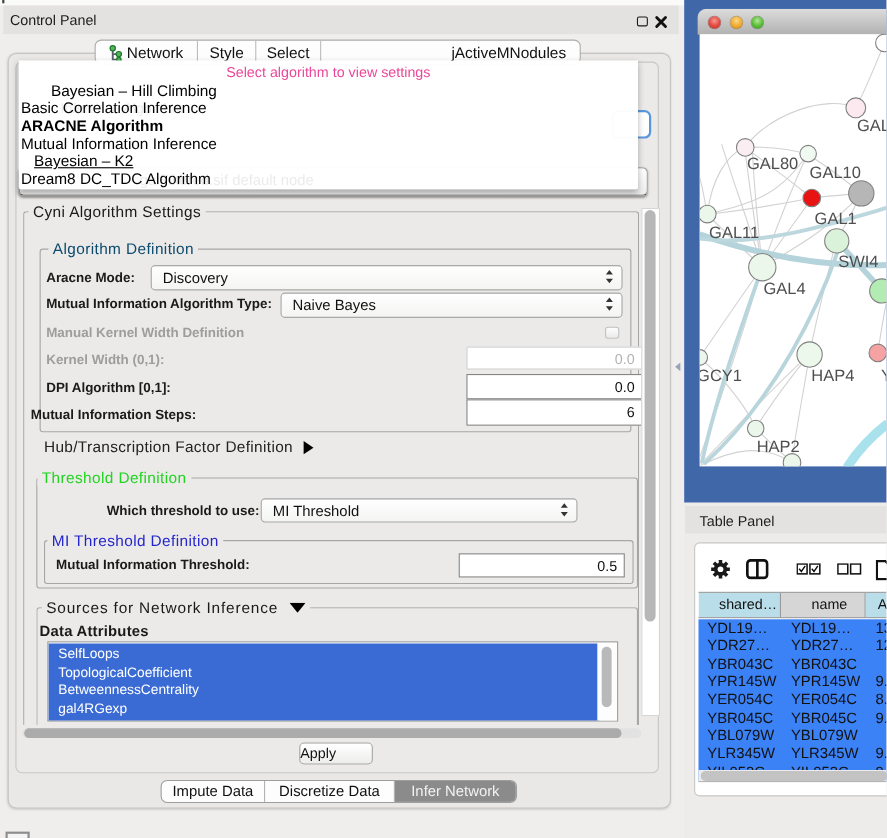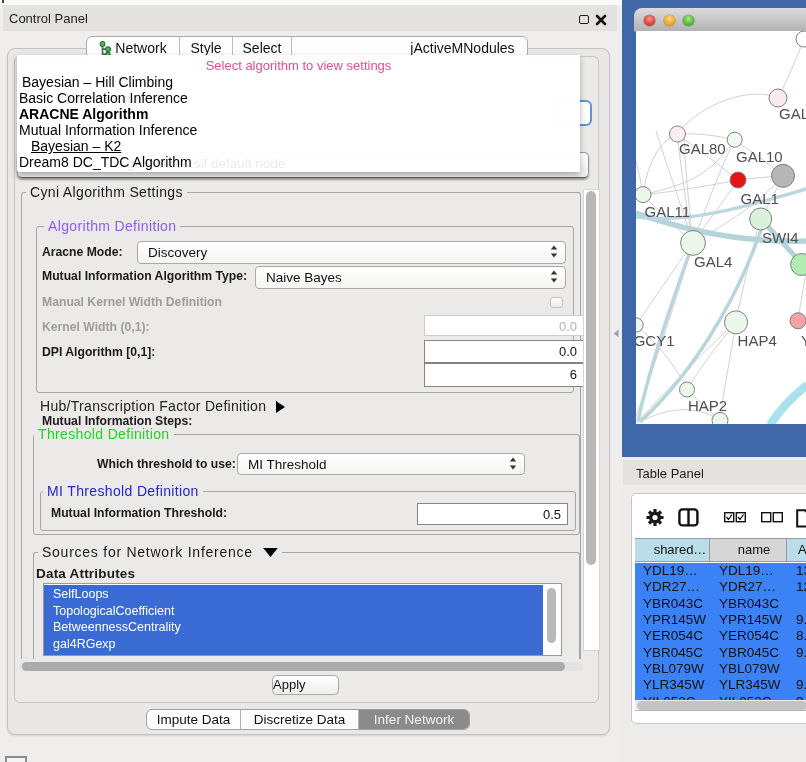--- a/index.html
+++ b/index.html
@@ -40,21 +40,21 @@
 
 <div class="abs" style="left:556px;top:100px;width:32px;height:22px;background:#fff;border:2.5px solid #5997dd;border-radius:6px;"></div>
 
 <div id="settings" class="abs" style="left:0;top:0;width:806px;height:762px;">
 
   <div class="grp" style="left:21px;top:192px;width:558px;height:466px;border-bottom:0;border-bottom-left-radius:0;border-bottom-right-radius:0;">
     <span class="gtit" style="color:#1a1a1a;">Cyni Algorithm Settings</span>
   </div>
 
   <div class="grp" style="left:36px;top:226px;width:536px;height:165px;">
-    <span class="gtit" style="left:7px;color:#8b5cf6;">Algorithm Definition</span>
+    <span class="gtit" style="left:7px;color:#0c4a6e;">Algorithm Definition</span>
   </div>
 
   <div class="lbl" style="left:42px;top:245px;">Aracne Mode:</div>
   <div class="combo" style="left:137px;top:241px;width:427px;height:21px;">
       <span class="ct">Discovery</span>
       <span class="car"><svg width="8" height="13" viewBox="0 0 8 13">
           <path d="M4 0.5 L7.2 4.5 L0.8 4.5 Z" fill="#333"></path>
           <path d="M4 12.5 L7.2 8.5 L0.8 8.5 Z" fill="#333"></path>
         </svg></span>
     </div>
@@ -74,21 +74,21 @@
   <div class="glbl" style="left:42px;top:320px;">Kernel Width (0,1):</div>
   <div class="field" style="left:424px;top:315px;width:142px;height:19px;border:1px solid #cccccc;">
       <span class="fv" style="color:#b3b3b3;">0.0</span>
     </div>
 
   <div class="lbl" style="left:42px;top:345px;">DPI Algorithm [0,1]:</div>
   <div class="field" style="left:424px;top:340px;width:142px;height:21px;border:1px solid #848484;">
       <span class="fv">0.0</span>
     </div>
 
-  <div class="lbl" style="left:42px;top:370px;margin-top:44px;">Mutual Information Steps:</div>
+  <div class="lbl" style="left:28px;top:370px;">Mutual Information Steps:</div>
   <div class="field" style="left:424px;top:363px;width:142px;height:22px;border:1px solid #848484;">
       <span class="fv">6</span>
     </div>
 
   <div class="abs" style="left:40px;top:398px;font-size:14px;letter-spacing:0.3px;color:#222;">Hub/Transcription Factor Definition</div>
   <svg class="abs" style="left:274px;top:400px;" width="12" height="14" viewBox="0 0 12 14">
       <path d="M2 1 L11 7 L2 13 Z" fill="#000"></path>
     </svg>
 
   <div class="grp" style="left:33px;top:434px;width:545px;height:99px;">
@@ -153,21 +153,21 @@
   <div style="width:93px;border-right:1px solid #b3b3b3;display:flex;align-items:center;justify-content:center;">Impute Data</div>
   <div style="width:117px;border-right:1px solid #b3b3b3;display:flex;align-items:center;justify-content:center;">Discretize Data</div>
   <div style="flex:1;background:#8b8b8b;color:#f2f2f2;display:flex;align-items:center;justify-content:center;">Infer Network</div>
 </div>
 
 <div class="abs" style="left:17px;top:55px;width:563px;height:117px;background:rgba(255,255,255,0.97);box-shadow:0 3px 6px rgba(0,0,0,0.3);border-radius:0 0 2px 2px;">
   <div class="abs" style="left:0;top:3px;width:100%;text-align:center;font-size:13px;color:#ec4899;">Select algorithm to view settings</div>
   <div class="abs" style="left:38px;top:36px;font-size:13px;color:rgba(60,60,60,0.09);">Inference Algorithm</div>
   <div class="abs" style="left:110px;top:101px;font-size:13.5px;color:rgba(60,60,60,0.11);">galFiltered.sif default node</div>
   <div class="abs" style="left:1px;top:19px;font-size:14px;color:#000;line-height:16.1px;padding-left:0;">
-    <div style="padding-left:4px;">Bayesian – Hill Climbing</div>
+    <div style="padding-left:4px;text-align:right;">Bayesian – Hill Climbing</div>
     <div style="padding-left:1px;">Basic Correlation Inference</div>
     <div style="padding-left:1px;font-weight:bold;">ARACNE Algorithm</div>
     <div style="padding-left:1px;">Mutual Information Inference</div>
     <div style="padding-left:13px;text-decoration:underline;">Bayesian – K2</div>
     <div style="padding-left:1px;">Dream8 DC_TDC Algorithm</div>
   </div>
 </div>
 
 <svg class="abs" style="left:613px;top:329px;" width="6" height="9" viewBox="0 0 6 9">
     <path d="M5.5 0.5 L0.8 4.5 L5.5 8.5 Z" fill="#96a3b8"></path>

